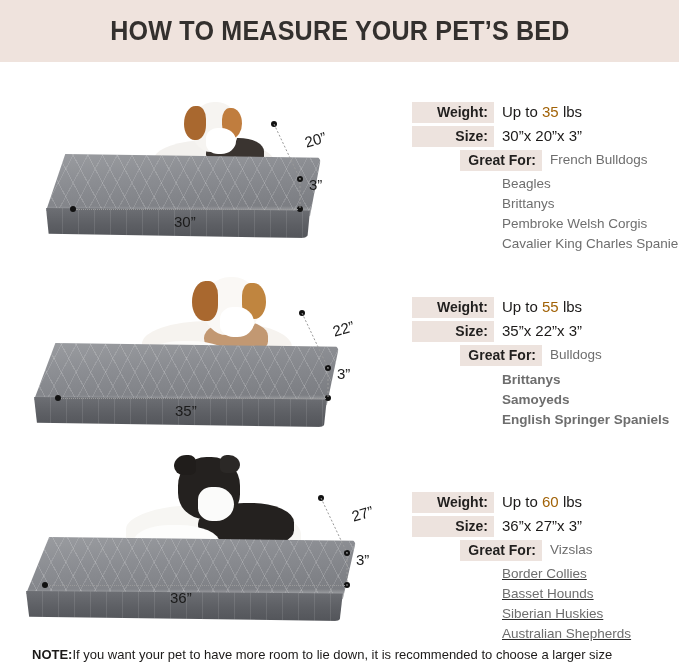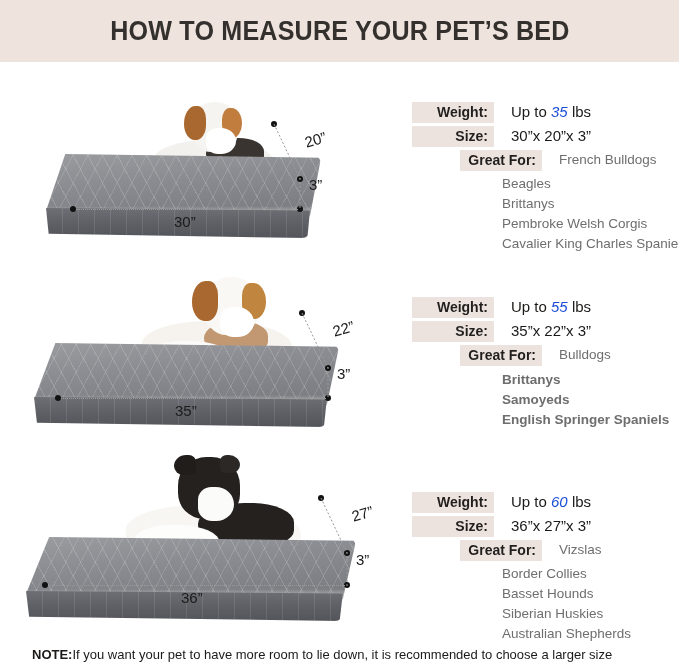--- a/index.html
+++ b/index.html
@@ -170,41 +170,41 @@
     font-family: "Liberation Sans", sans-serif;
   }
   .dim-label.slant { transform: rotate(-16deg); transform-origin: left center; }
 
   
   .spec { position: absolute; left: 412px; width: 267px; }
   #row-0 .spec { top: 30px; }
   #row-1 .spec { top: 42px; }
   #row-2 .spec { top: 55px; }
 
-  .spec-line { display: flex; align-items: flex-start; margin-bottom: 3px; gap: 9px; }
+  .spec-line { display: flex; align-items: flex-start; margin-bottom: 3px; }
   .spec-chip {
     width: 82px;
     flex: 0 0 82px;
     background: #ede3de;
     text-align: right;
     padding: 2px 6px 3px 0;
     font-size: 14px;
     font-weight: bold;
     color: #211f1e;
     line-height: 16px;
     font-family: "Liberation Sans", sans-serif;
   }
   .spec-val {
     padding-left: 8px;
     font-size: 15px;
     color: #1c1a19;
     line-height: 19px;
     white-space: nowrap;
   }
-  .accent-num { color: #1d4ed8; font-style: italic; }
+  .accent-num { color: #a16207; }
 
   .breed-list { margin-left: 90px; margin-top: -18px; }
   .breed-item {
     font-size: 13.5px;
     color: #6e6e6e;
     line-height: 20px;
     white-space: nowrap;
   }
   .breed-head-row { display: flex; align-items: flex-start; padding-left: 48px; }
   .breed-head-row .spec-val { font-size: 13.5px; color: #6e6e6e; line-height: 19px; padding-left: 8px; }
@@ -381,40 +381,40 @@
   <div class="dim-label slant" style="left:352px; top:71px;">27”</div>
 
   <div class="dim-dot" style="left:344px; top:145px;"></div>
   <svg class="dim-line-d" style="left:339px; top:109px; width:20px; height:46px;">
     <line x1="8" y1="6" x2="8" y2="40" stroke="#9a9a9a" stroke-width="1" stroke-dasharray="2,2"></line>
   </svg>
   <div class="dim-label" style="left:356px; top:114px;">3”</div>
 
   <div class="dim-dot" style="left:42px; top:145px;"></div>
   <div class="dim-line-h" style="left:48px; top:148px; width:297px;"></div>
-  <div class="dim-label" style="left:181px; top:152px;">36”</div>
+  <div class="dim-label" style="left:170px; top:152px;">36”</div>
 
   <div class="spec">
     <div class="spec-line">
       <div class="spec-chip">Weight:</div>
       <div class="spec-val">
         <span>Up to</span>
         <span class="accent-num">60</span>
         <span>lbs</span>
       </div>
     </div>
     <div class="spec-line">
       <div class="spec-chip">Size:</div>
       <div class="spec-val">36”x 27”x 3”</div>
     </div>
     <div class="spec-line breed-head-row">
       <div class="spec-chip">Great For:</div>
       <div class="spec-val">Vizslas</div>
     </div>
-    <div class="breed-list" style="margin-top:0;">
+    <div class="breed-list" style="margin-top:0;text-decoration:underline;">
       <div class="breed-item">Border Collies</div>
       <div class="breed-item">Basset Hounds</div>
       <div class="breed-item">Siberian Huskies</div>
       <div class="breed-item">Australian Shepherds</div>
     </div>
   </div>
 </div>
 
 <div class="note">
   <b>NOTE:</b><span>If you want your pet to have more room to lie down, it is recommended to choose a larger size</span>

